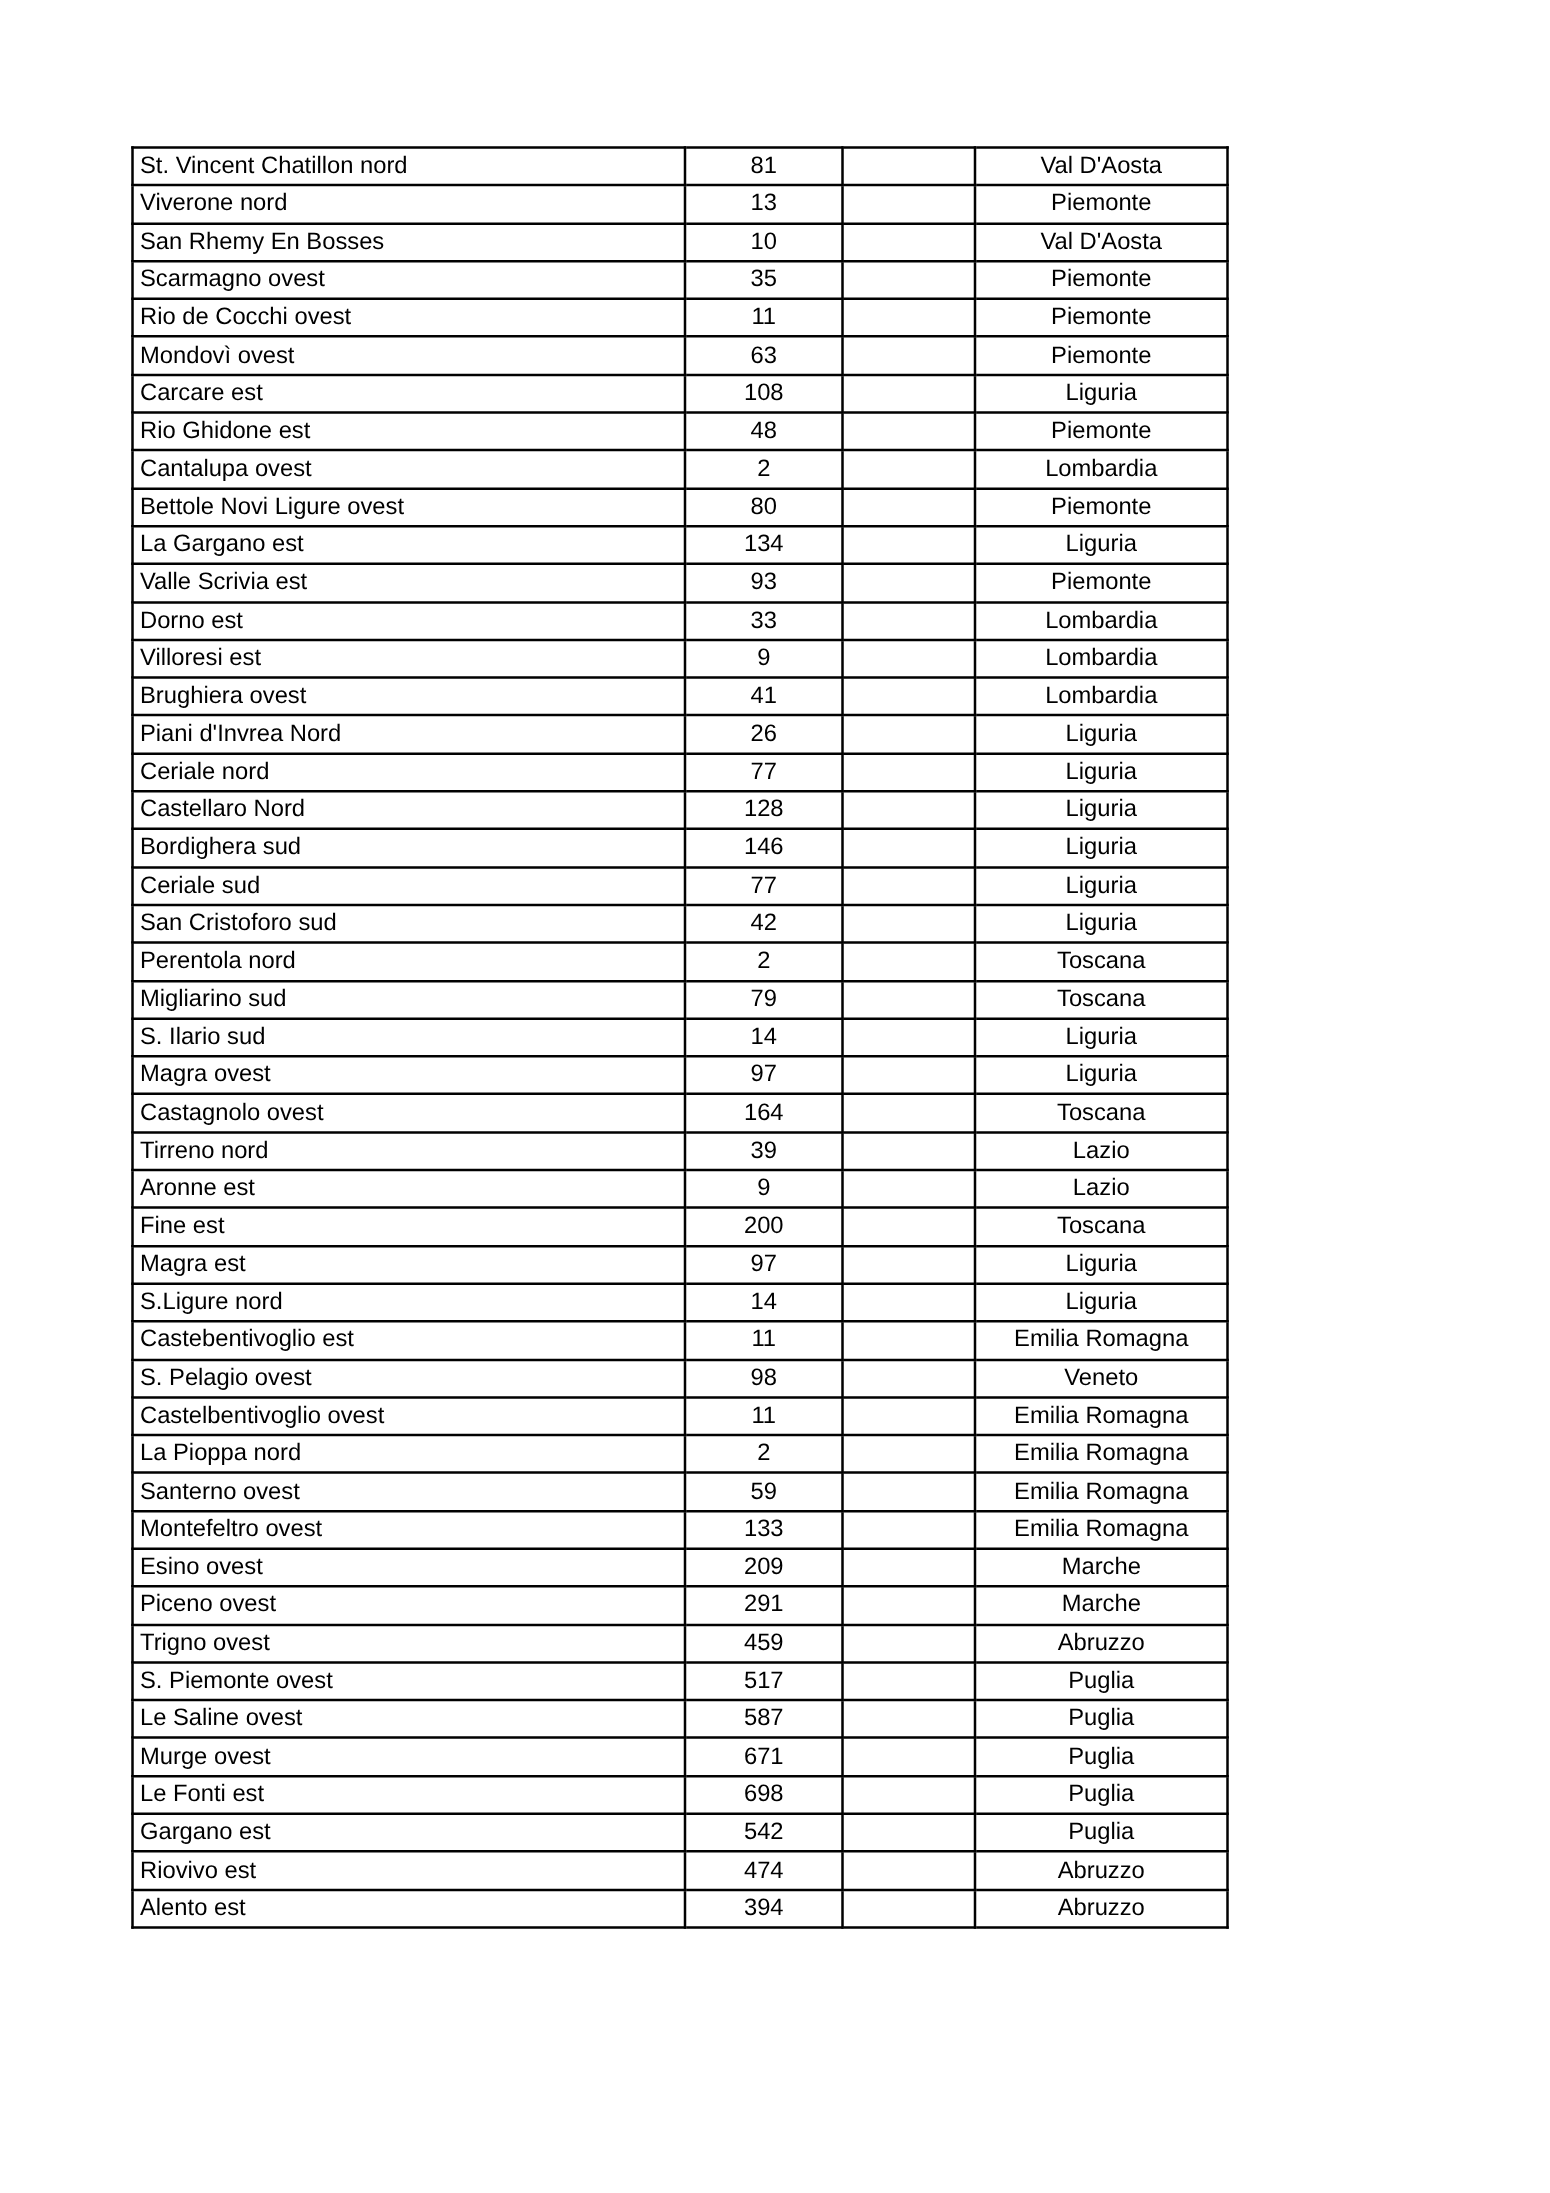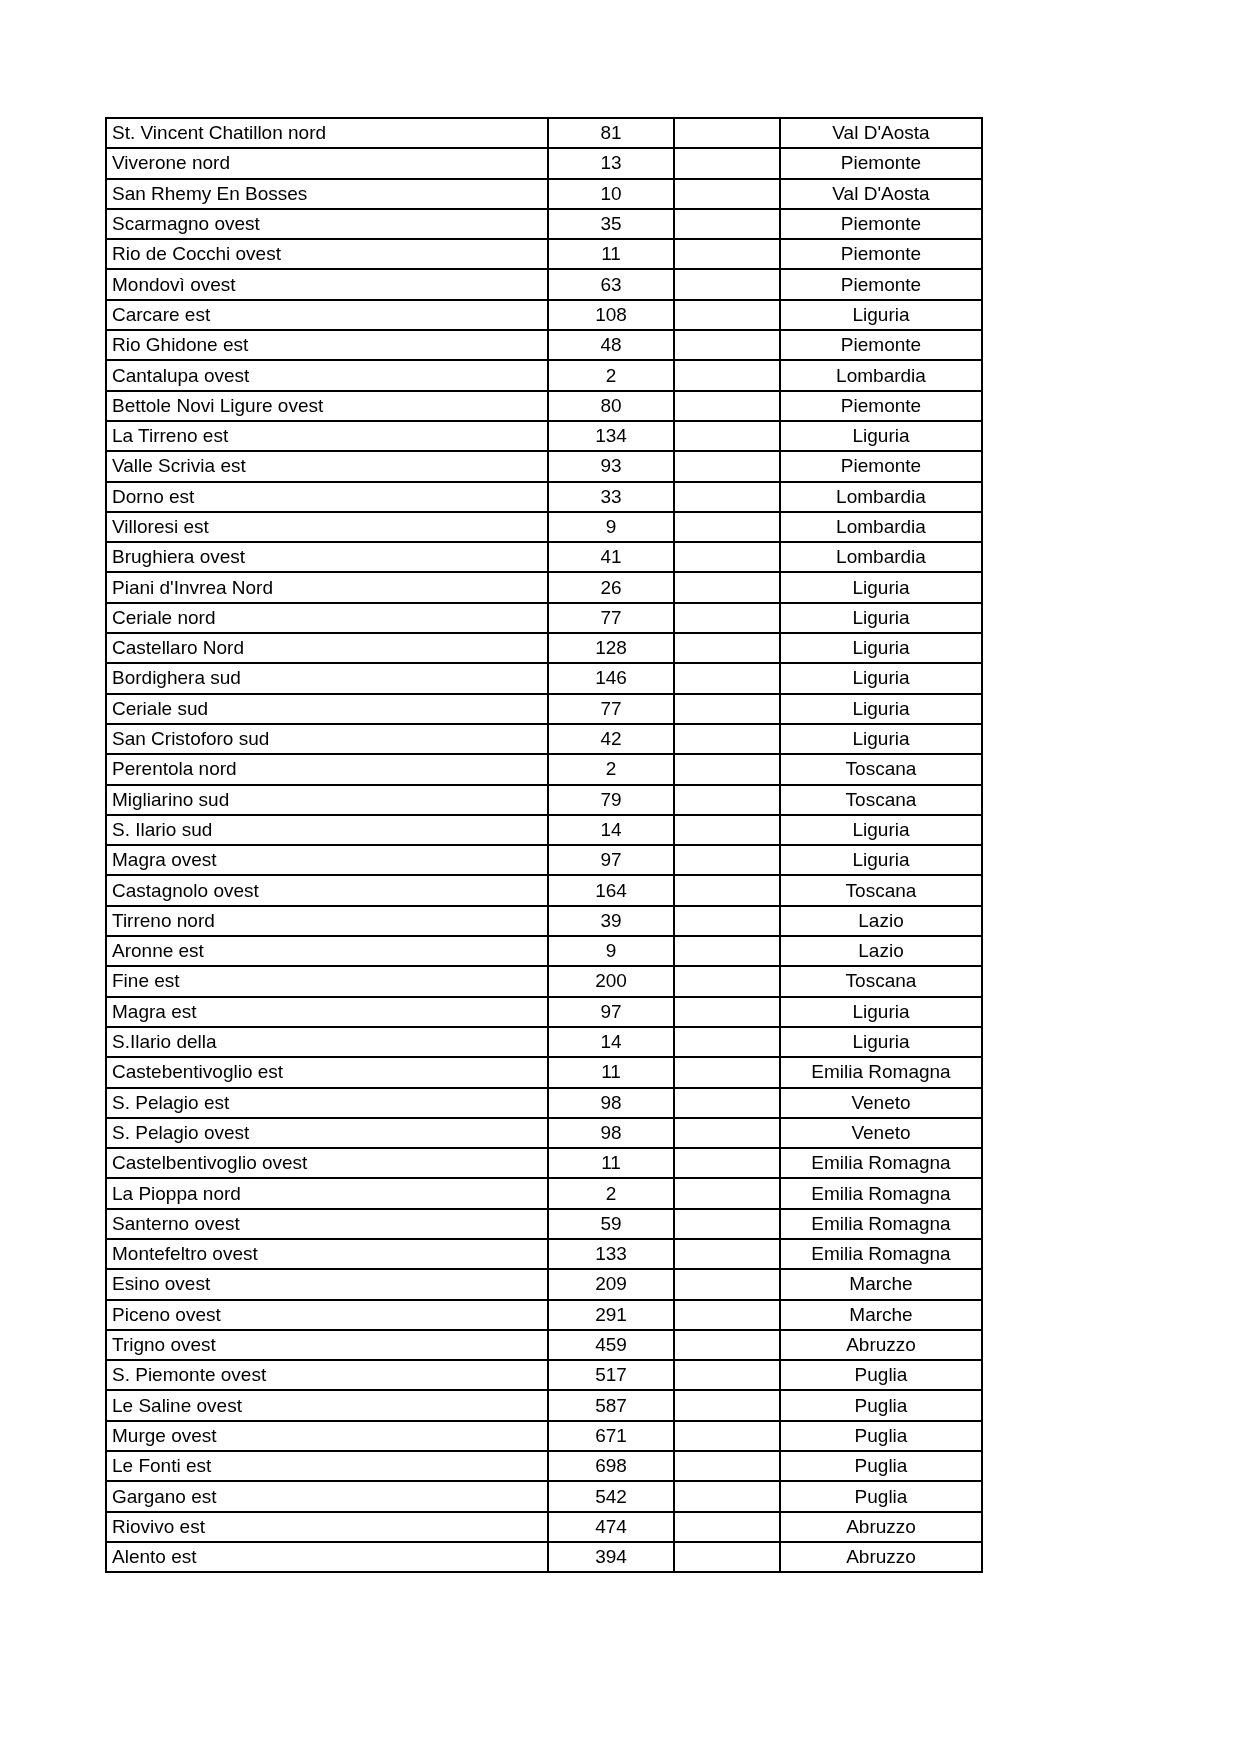--- a/index.html
+++ b/index.html
@@ -110,21 +110,21 @@
           <td class="col-empty"></td>
           <td class="col-region">Lombardia</td>
         </tr>
         <tr>
           <td class="col-name">Bettole Novi Ligure ovest</td>
           <td class="col-value">80</td>
           <td class="col-empty"></td>
           <td class="col-region">Piemonte</td>
         </tr>
         <tr>
-          <td class="col-name">La Tirreno est</td>
+          <td class="col-name">La Gargano est</td>
           <td class="col-value">134</td>
           <td class="col-empty"></td>
           <td class="col-region">Liguria</td>
         </tr>
         <tr>
           <td class="col-name">Valle Scrivia est</td>
           <td class="col-value">93</td>
           <td class="col-empty"></td>
           <td class="col-region">Piemonte</td>
         </tr>
@@ -230,36 +230,30 @@
           <td class="col-empty"></td>
           <td class="col-region">Toscana</td>
         </tr>
         <tr>
           <td class="col-name">Magra est</td>
           <td class="col-value">97</td>
           <td class="col-empty"></td>
           <td class="col-region">Liguria</td>
         </tr>
         <tr>
-          <td class="col-name">S.Ilario della</td>
+          <td class="col-name">S.Ligure nord</td>
           <td class="col-value">14</td>
           <td class="col-empty"></td>
           <td class="col-region">Liguria</td>
         </tr>
         <tr>
           <td class="col-name">Castebentivoglio est</td>
           <td class="col-value">11</td>
           <td class="col-empty"></td>
           <td class="col-region">Emilia Romagna</td>
-        </tr>
-        <tr>
-          <td class="col-name">S. Pelagio est</td>
-          <td class="col-value">98</td>
-          <td class="col-empty"></td>
-          <td class="col-region">Veneto</td>
         </tr>
         <tr>
           <td class="col-name">S. Pelagio ovest</td>
           <td class="col-value">98</td>
           <td class="col-empty"></td>
           <td class="col-region">Veneto</td>
         </tr>
         <tr>
           <td class="col-name">Castelbentivoglio ovest</td>
           <td class="col-value">11</td>

